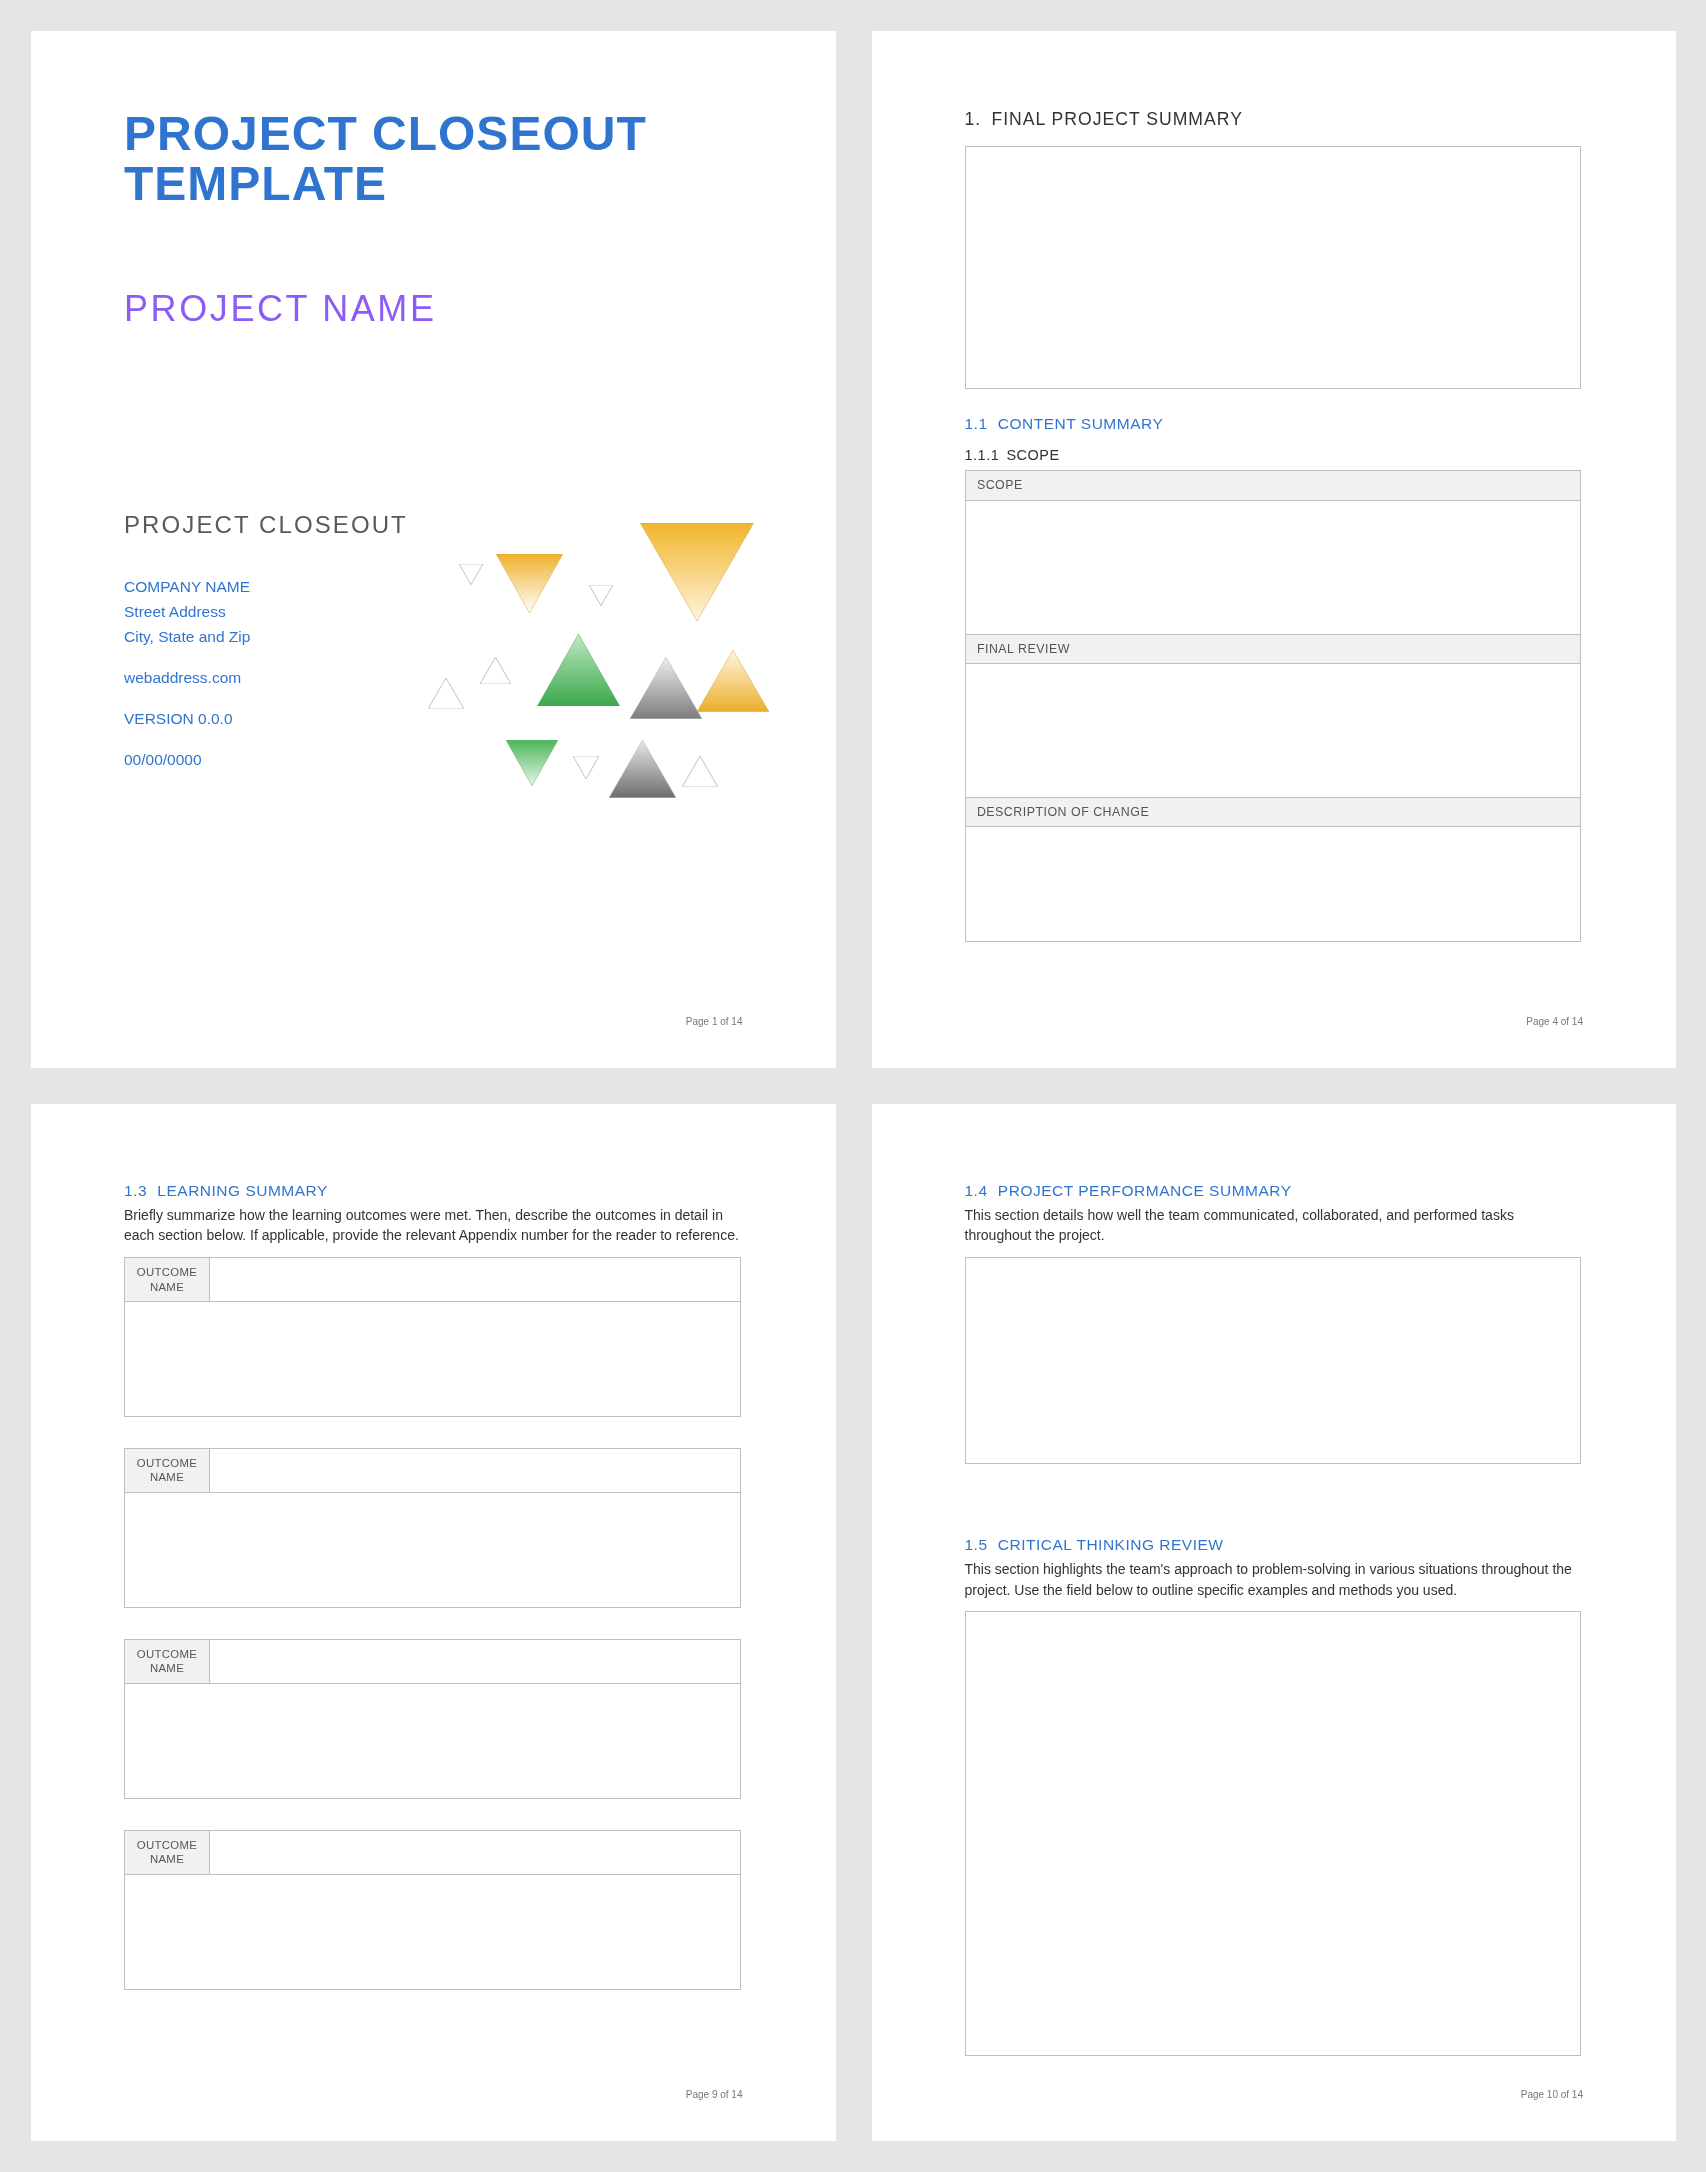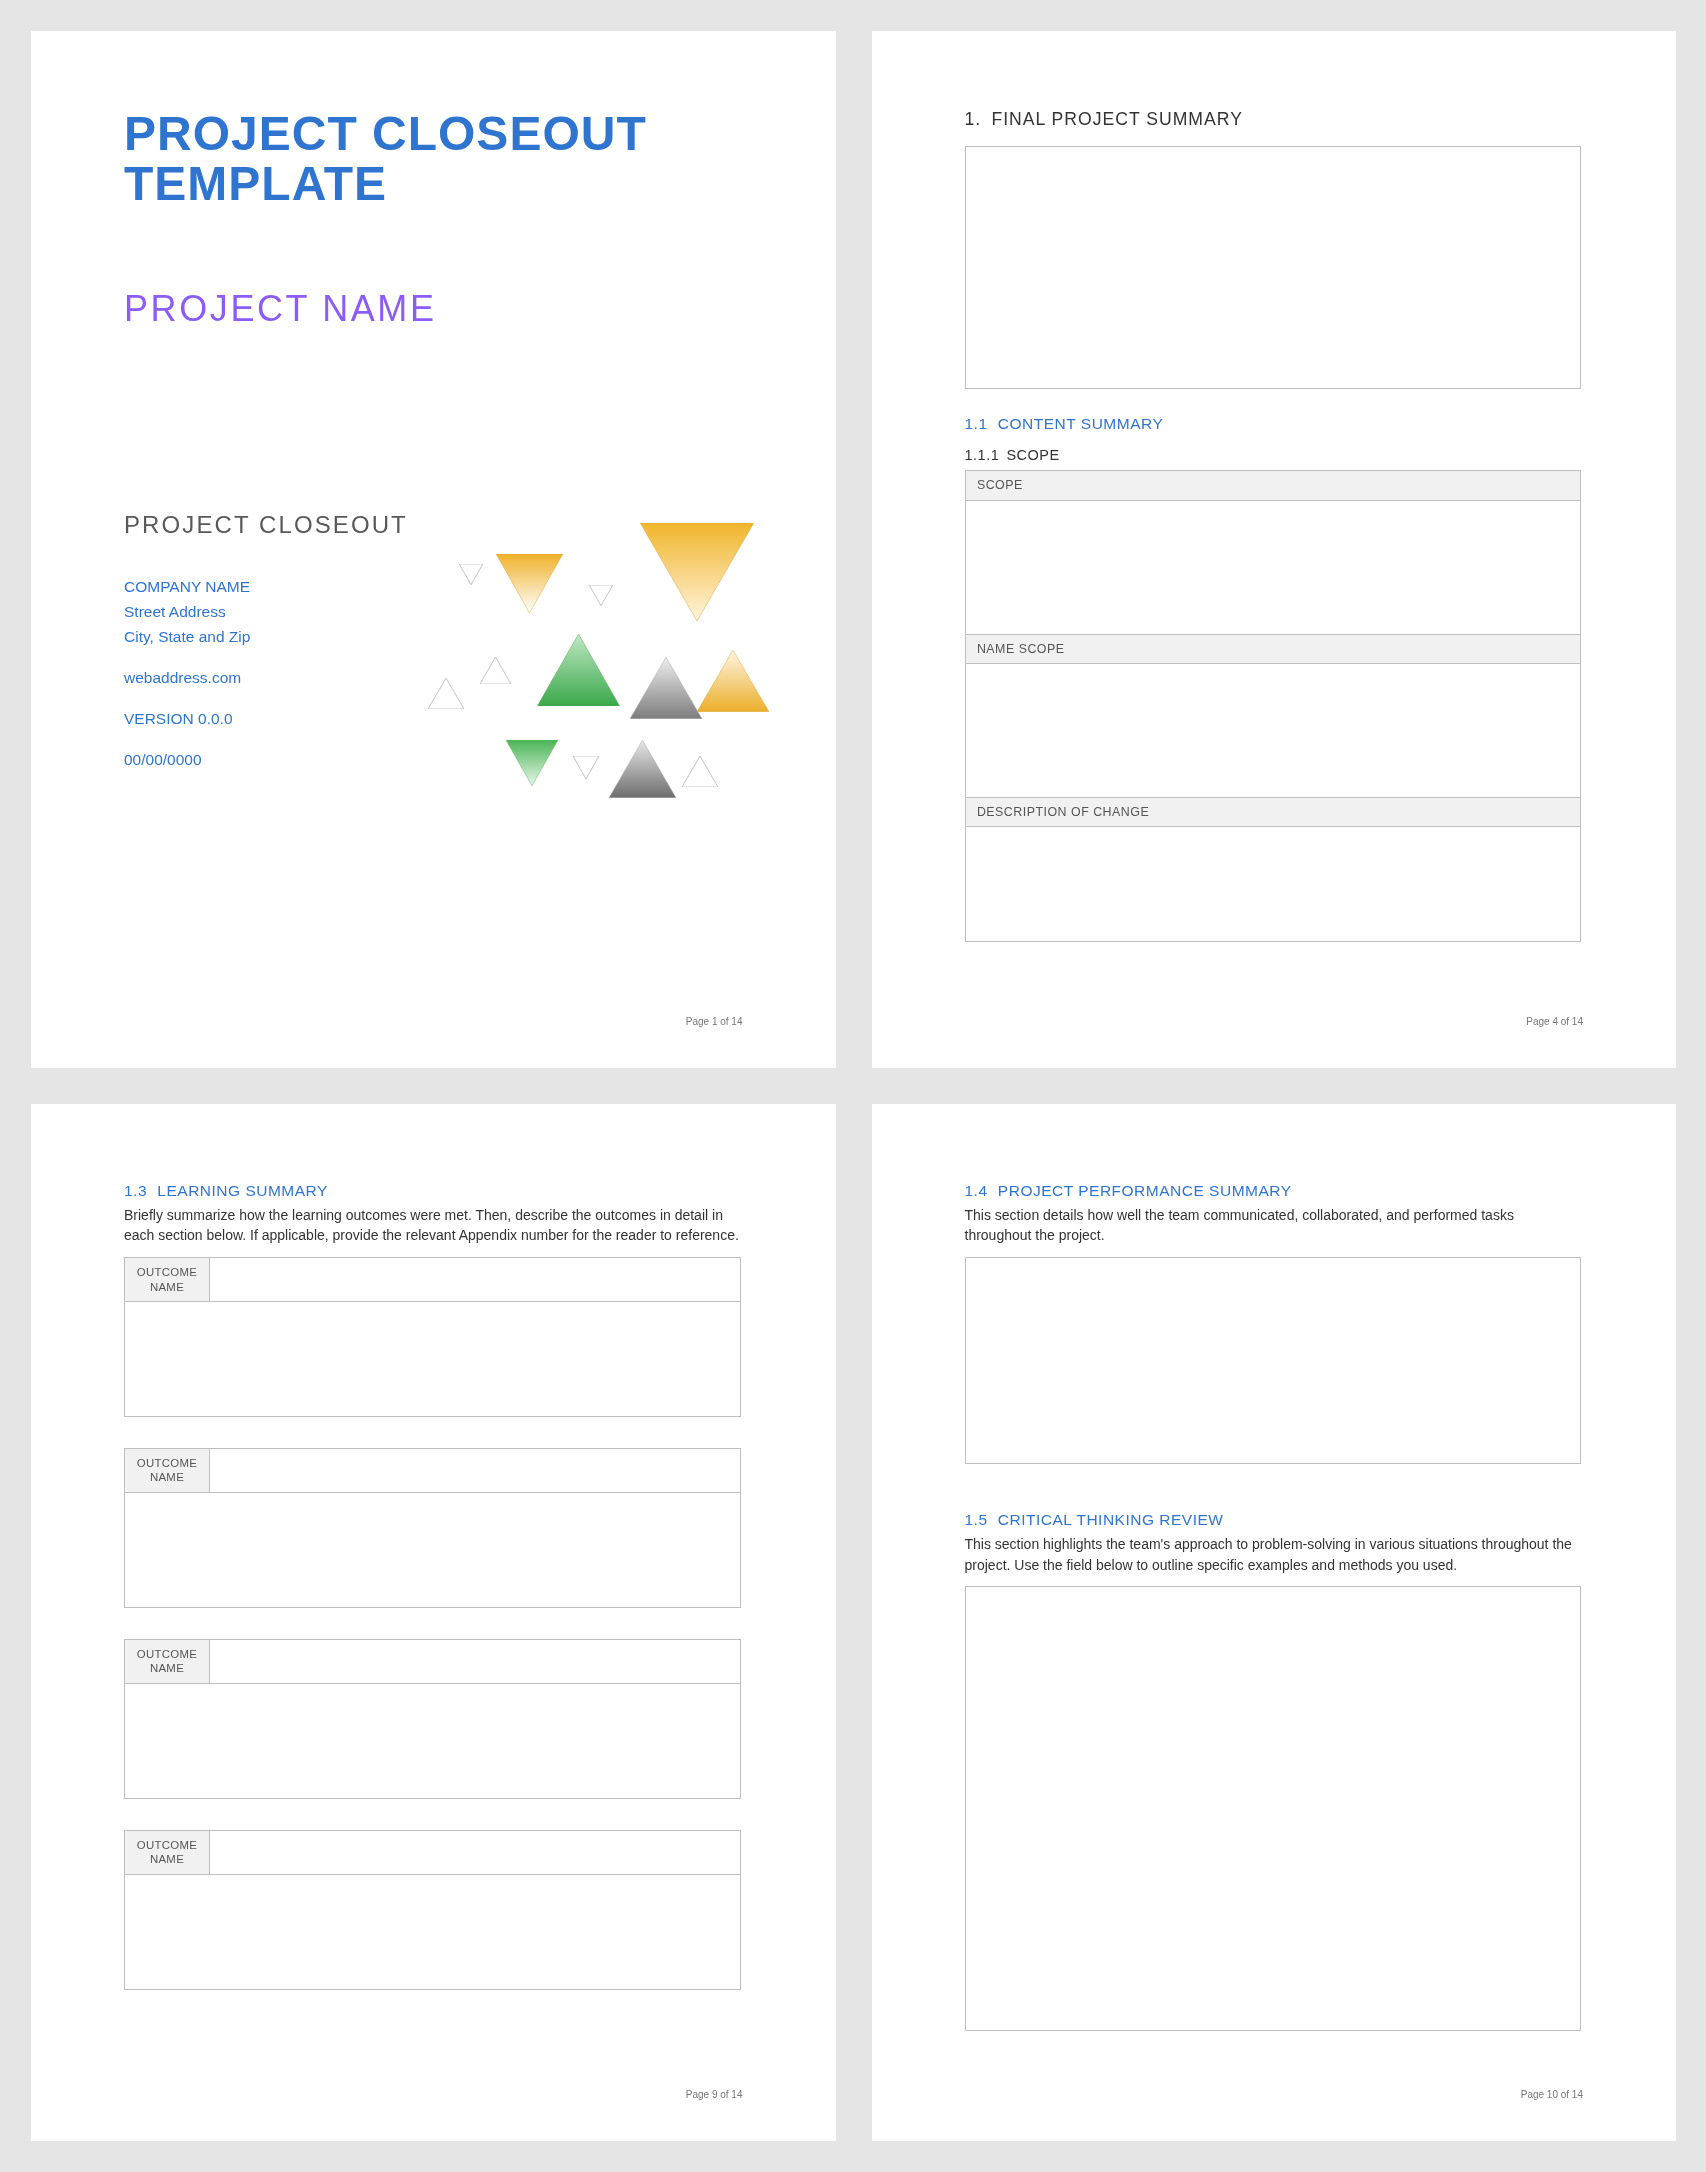--- a/index.html
+++ b/index.html
@@ -264,21 +264,21 @@
   <div class="h2">
     <span class="num">1.1</span><span>CONTENT SUMMARY</span>
   </div>
   <div class="h3">
     <span class="num">1.1.1</span><span>SCOPE</span>
   </div>
 
   <div class="field-box stack">
     <div class="seg-label">SCOPE</div>
     <div class="seg-body"></div>
-    <div class="seg-label">NAME SCOPE</div>
+    <div class="seg-label">FINAL REVIEW</div>
     <div class="seg-body"></div>
     <div class="seg-label">DESCRIPTION OF CHANGE</div>
     <div class="seg-body"></div>
   </div>
 
   <div class="page-footer">Page 4 of 14</div>
 </div>
 
 <div class="page">
   <div class="h2" style="margin-top:0;">
@@ -318,21 +318,21 @@
   <div class="page-footer">Page 9 of 14</div>
 </div>
 
 <div class="page">
   <div class="h2" style="margin-top:0;">
     <span class="num">1.4</span><span>PROJECT PERFORMANCE SUMMARY</span>
   </div>
   <div class="para">This section details how well the team communicated, collaborated, and performed tasks throughout the project.</div>
   <div class="field-box" style="height:207px;"></div>
 
-  <div class="h2" style="margin-top:47px;">
+  <div class="h2" style="margin-top:72px;">
     <span class="num">1.5</span><span>CRITICAL THINKING REVIEW</span>
   </div>
   <div class="para">This section highlights the team's approach to problem-solving in various situations throughout the project. Use the field below to outline specific examples and methods you used.</div>
   <div class="field-box" style="height:445px;"></div>
 
   <div class="page-footer">Page 10 of 14</div>
 </div>
 
 
 </body></html>

